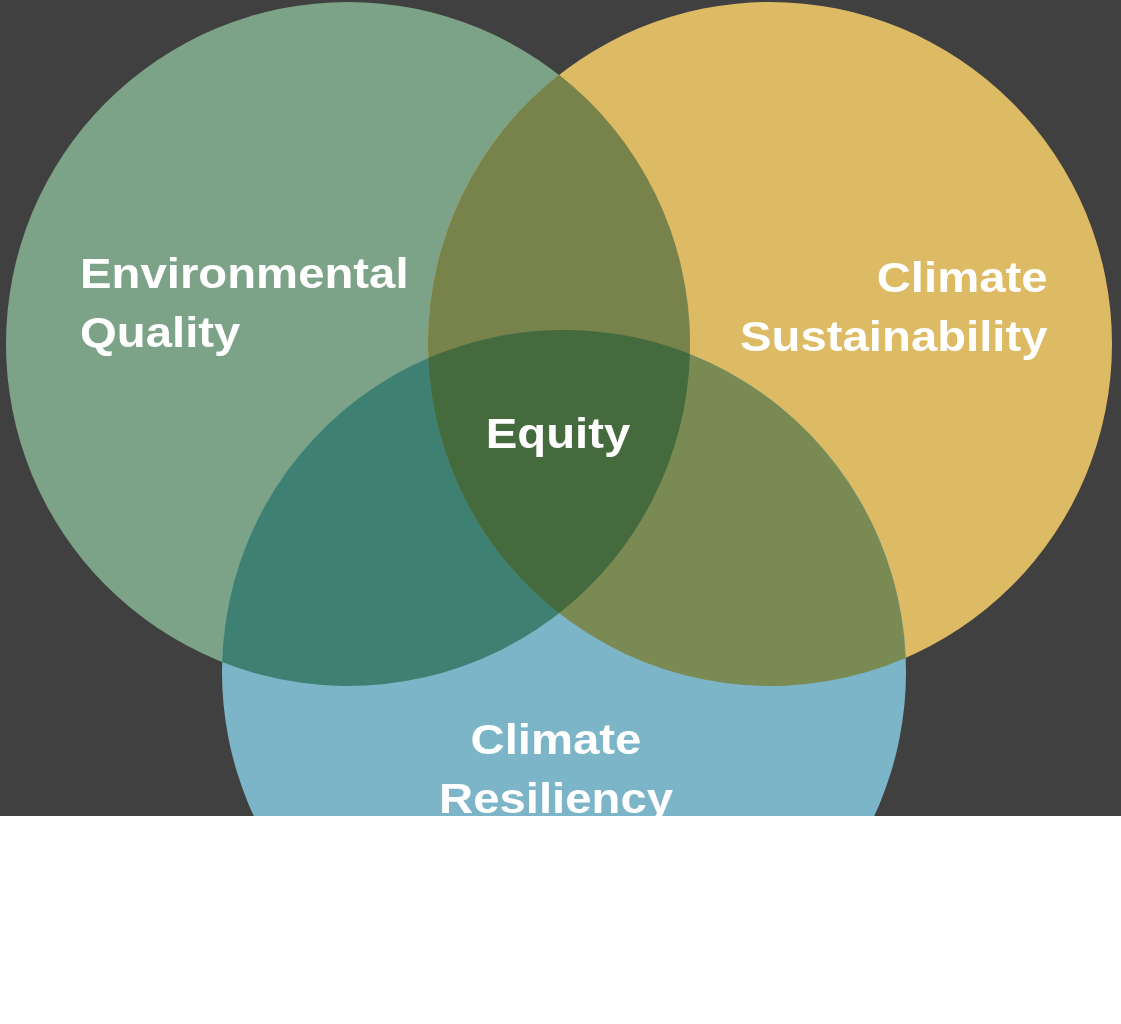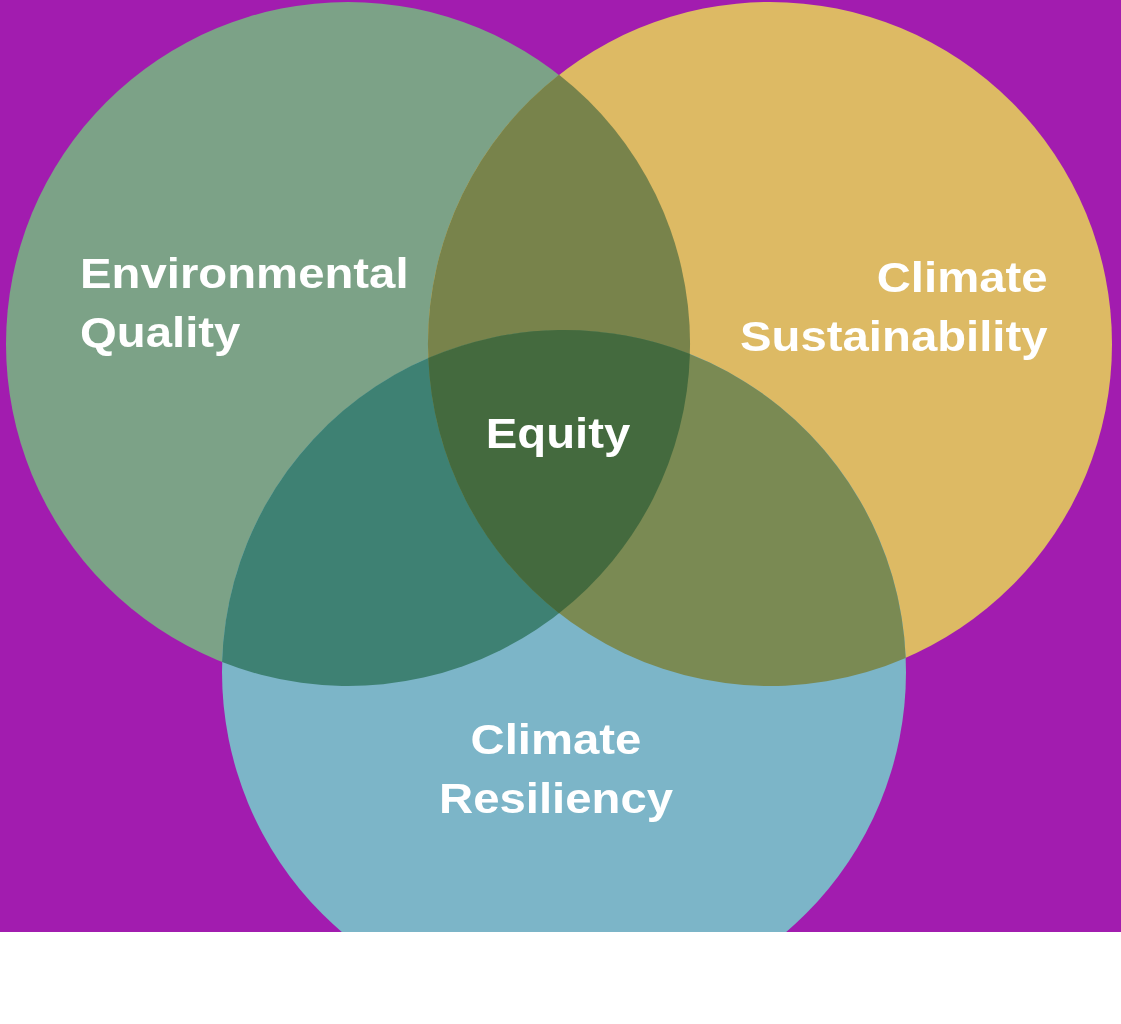--- a/index.html
+++ b/index.html
@@ -4,22 +4,22 @@
 <style>
   html, body {
     margin: 0;
     padding: 0;
     background: #ffffff;
     font-family: "Liberation Sans", sans-serif;
   }
   .stage {
     position: relative;
     width: 1121px;
-    height: 932px;
-    background: #a21caf;
+    height: 816px;
+    background: #404040;
     overflow: hidden;
   }
   .venn-svg {
     position: absolute;
     left: 0;
     top: 0;
     display: block;
   }
   .label {
     position: absolute;

